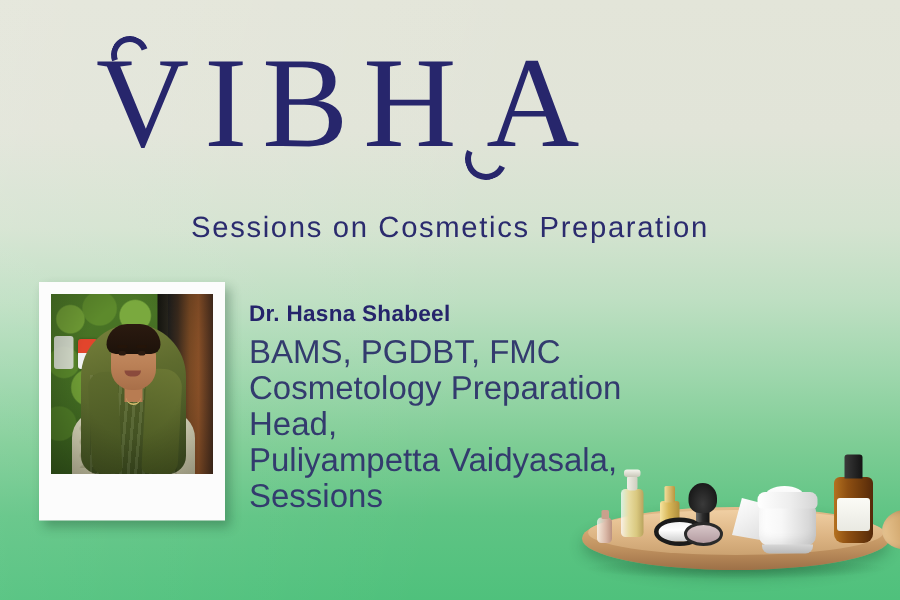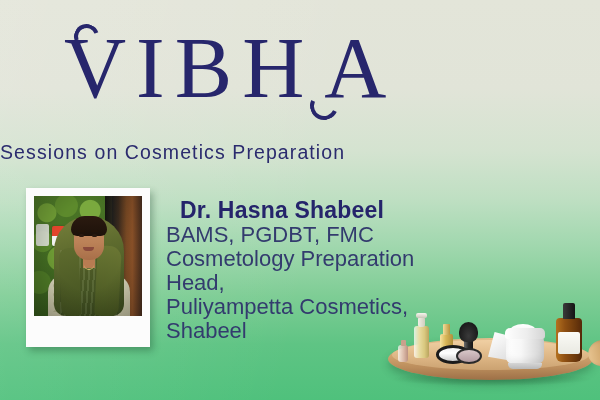--- a/index.html
+++ b/index.html
@@ -50,21 +50,21 @@
     content:"";position:absolute;left:-4px;bottom:-6px;
     width:20px;height:20px;
     border:4px solid #27266C;border-radius:50%;
     border-right-color:transparent;border-top-color:transparent;
     transform:rotate(-20deg);
   }
 
   
   .subtitle{
     position:absolute;left:0;top:140px;width:600px;
-    text-align:left;
+    text-align:center;
     font-size:19.5px;line-height:24px;
     letter-spacing:1.1px;
     color:#2B2B6E;
     font-weight:400;
   }
 
   
   .polaroid{
     position:absolute;left:26px;top:188px;
     width:124px;height:159px;
@@ -174,22 +174,22 @@
   .polaroid-caption{
     position:absolute;left:8px;bottom:6px;width:108px;height:22px;
   }
 
   
   .speaker{
     position:absolute;left:166px;top:197px;width:300px;
     color:#2D2D70;
   }
   .speaker-name{
-    font-size:23px;line-height:26px;font-weight:bold;
-    letter-spacing:.2px;color:#25246B;margin-left:14px;
+    font-size:15px;line-height:26px;font-weight:bold;
+    letter-spacing:.2px;color:#25246B;
   }
   .speaker-line{
     font-size:22px;line-height:24px;font-weight:400;color:#333B6E;
   }
 
   
   .tray-wrap{position:absolute;left:378px;top:296px;width:222px;height:92px;}
   .tray{
     position:absolute;left:10px;top:42px;width:205px;height:42px;
     border-radius:50%;
@@ -340,22 +340,22 @@
       <div class="ph ph-necklace"></div>
       <div class="ph ph-vignette"></div>
     </div>
     <div class="polaroid-caption"></div>
   </div>
 
   <div class="speaker">
     <div class="speaker-name">Dr. Hasna Shabeel</div>
     <div class="speaker-line">BAMS, PGDBT, FMC</div>
     <div class="speaker-line">Cosmetology Preparation Head,</div>
-    <div class="speaker-line">Puliyampetta Cosmetics,</div>
-    <div class="speaker-line">Shabeel</div>
+    <div class="speaker-line">Puliyampetta Vaidyasala,</div>
+    <div class="speaker-line">Sessions</div>
   </div>
 
   <div class="tray-wrap">
     <div class="tray-shadow"></div>
     <div class="tray"></div>
     <div class="tray-top"></div>
     <div class="item mini-bottle"></div>
     <div class="item perfume-tall"></div>
     <div class="item gold-bottle"></div>
     <div class="item brush"></div>

